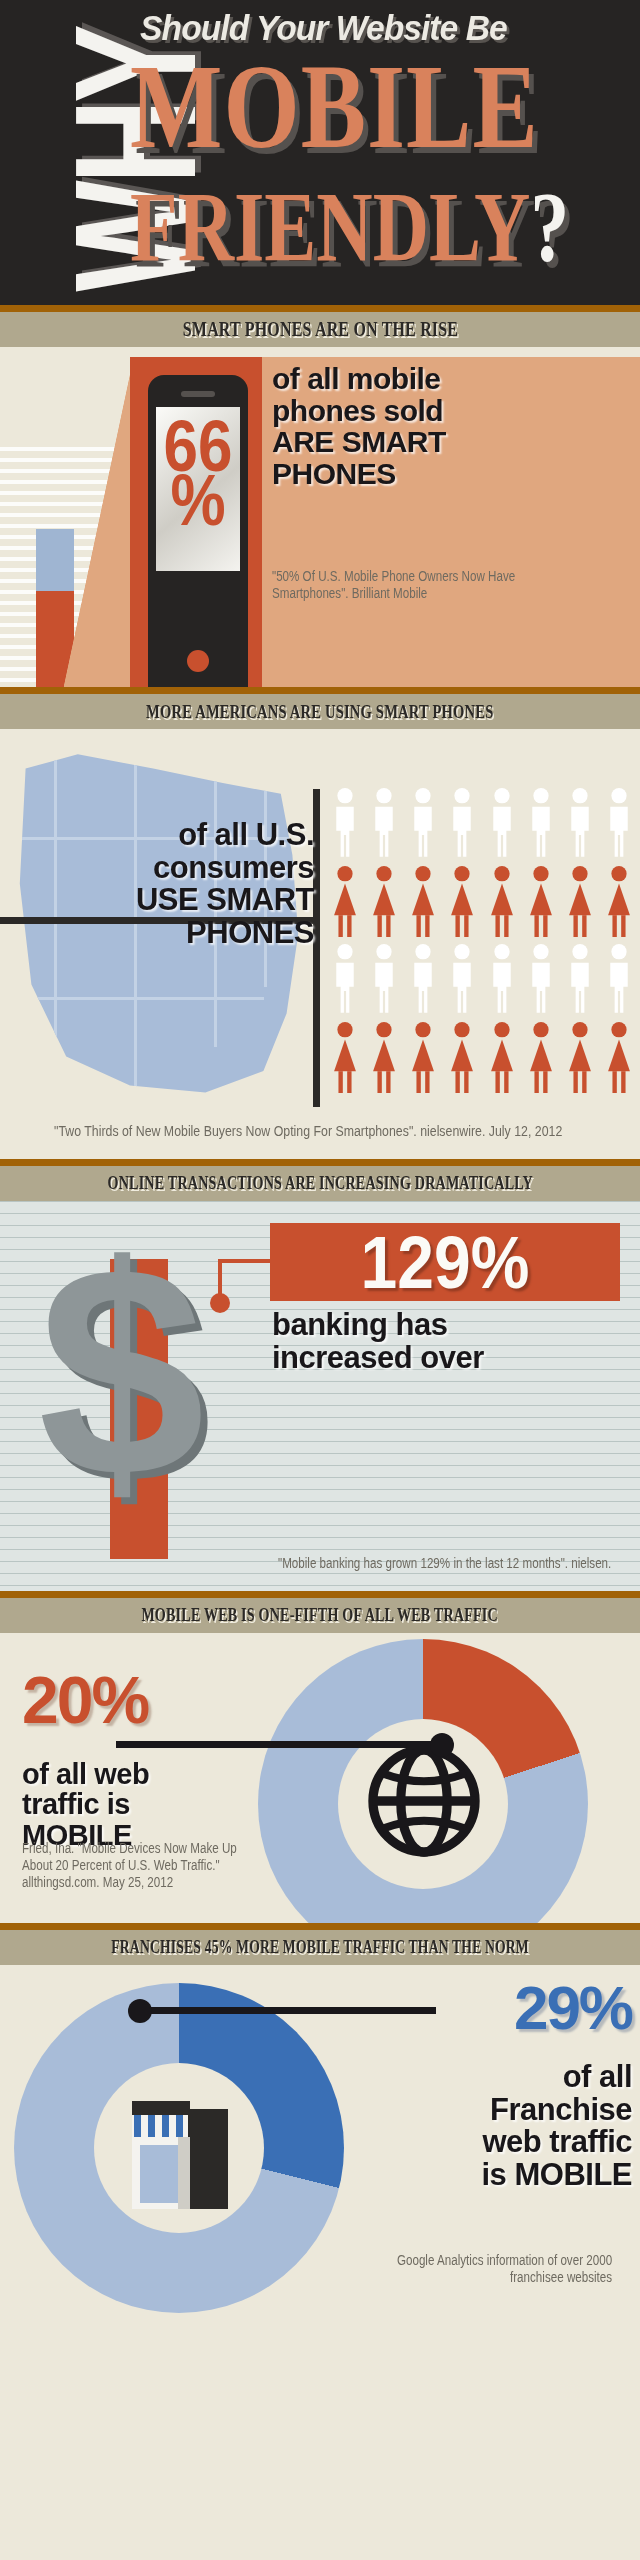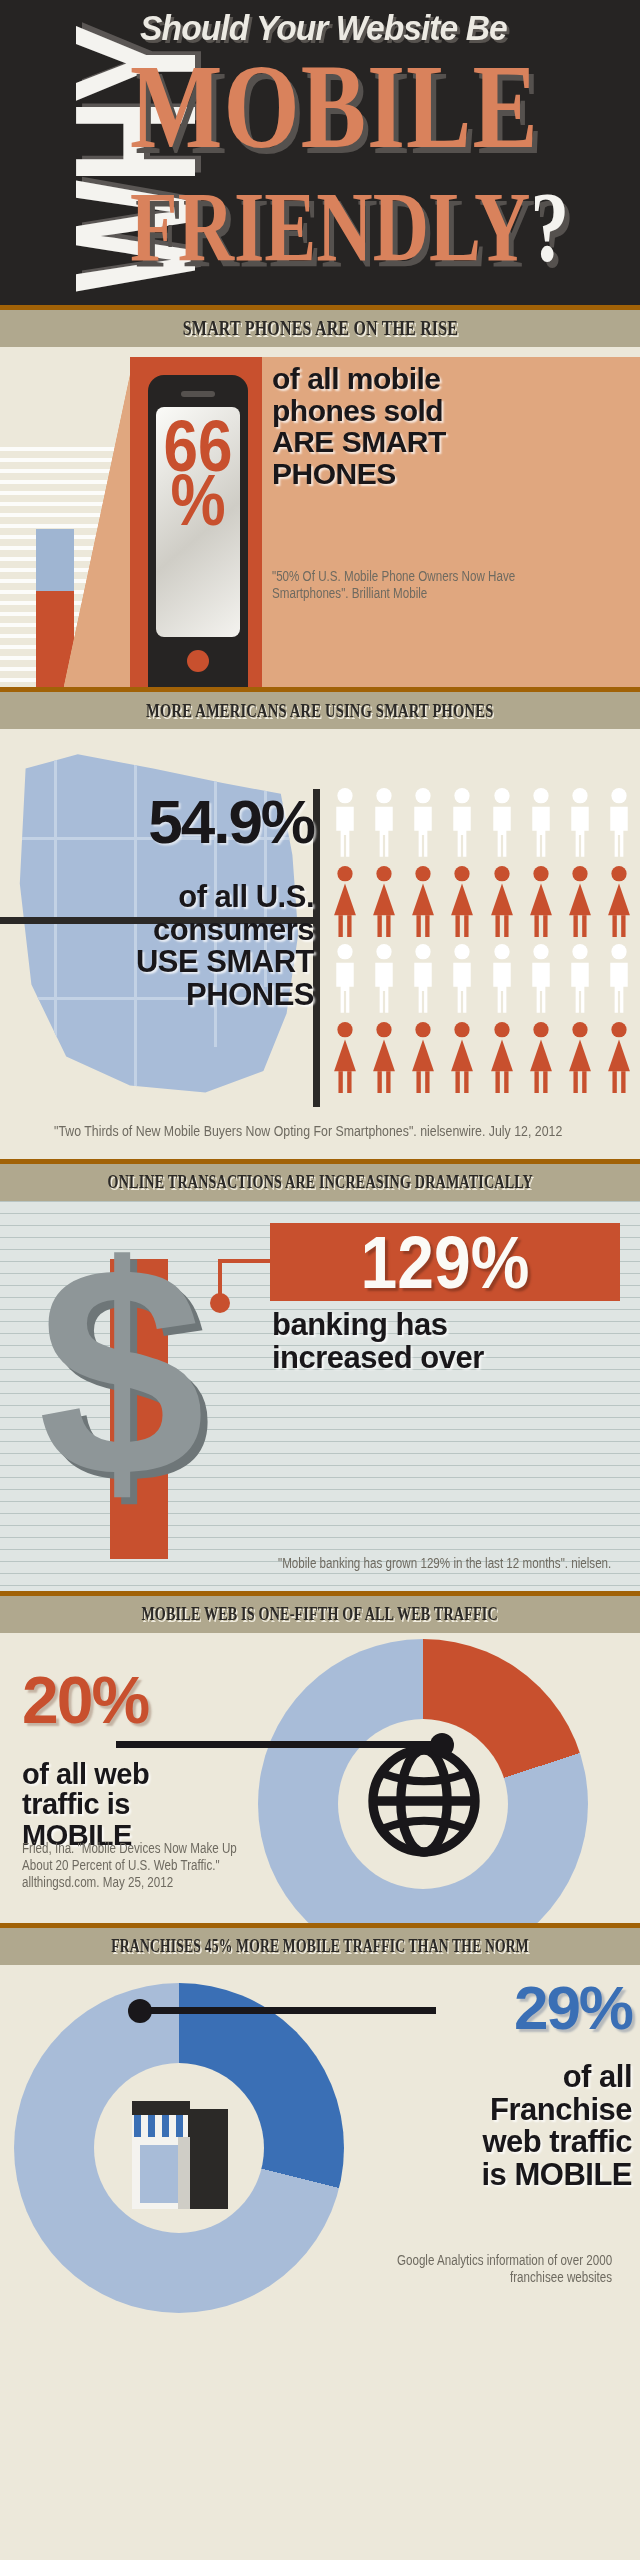--- a/index.html
+++ b/index.html
@@ -58,21 +58,21 @@
     transform:scaleY(1.28) scaleX(1.0);
     transform-origin:left top;
     margin-top:44px; white-space:nowrap;
   }
   .h-big2 .qm { color:#f4f3ef; }
 
   
   .band {
     background:#b0a88e; height:42px;
     display:flex; align-items:center; justify-content:center;
-    border-top:5px solid #a16207;
+    border-top:7px solid #a16207;
   }
   .band span {
     font-family:"Liberation Serif",serif;
     font-weight:bold; font-size:17px;
     color:#2b2927; letter-spacing:.2px;
     transform:scaleY(1.25) scaleX(.94);
     text-shadow:1.5px 1.5px 0 #f0ecdf;
     white-space:nowrap;
   }
   .band.b2 span { font-size:15.5px; }
@@ -106,23 +106,23 @@
     background:linear-gradient(to bottom right, transparent 49.5%, #e0a77f 50%);
   }
   .s1-panel { position:absolute; left:130px; top:10px; right:0; bottom:0; background:#e0a77f; }
   .s1-phonebg { position:absolute; left:130px; top:10px; width:132px; bottom:0; background:#c8502e; }
   .s1-phone {
     position:absolute; left:148px; top:28px; width:100px; height:312px;
     background:#262423; border-radius:16px 16px 0 0;
   }
   .s1-speaker { position:absolute; left:33px; top:16px; width:34px; height:6px; background:#55514e; border-radius:3px; }
   .s1-screen {
-    position:absolute; left:8px; top:32px; width:84px; height:230px;
+    position:absolute; left:8px; top:32px; width:84px; height:164px;
     background:linear-gradient(140deg,#fbfbf8,#cfcdc6 55%,#f4f3ef);
-    display:flex; flex-direction:column; align-items:center; justify-content:flex-start;border-radius:8px;
+    display:flex; flex-direction:column; align-items:center; justify-content:flex-start;
   }
   .s1-66 {
     font-family:"Liberation Sans Narrow","Liberation Sans",sans-serif;
     font-weight:bold; font-size:62px; color:#c8502e; line-height:.82;
     transform:scaleY(1.18); margin-top:14px;
   }
   .s1-pct {
     font-family:"Liberation Sans Narrow","Liberation Sans",sans-serif;
     font-weight:bold; font-size:62px; color:#c8502e; line-height:.9;
     transform:scaleY(1.18);
@@ -330,21 +330,20 @@
         <i style="left: 120px; top: 0px; width: 3px; height: 360px;"></i>
         <i style="left: 200px; top: 0px; width: 3px; height: 300px;"></i>
         <i style="left: 0px; top: 90px; width: 290px; height: 3px;"></i>
         <i style="left: 0px; top: 170px; width: 290px; height: 3px;"></i>
         <i style="left: 0px; top: 250px; width: 250px; height: 3px;"></i>
         <i style="left: 250px; top: 40px; width: 3px; height: 200px;"></i>
       </div>
     <div class="s2-bigline"></div>
     <div class="s2-vline"></div>
     <div class="s2-text">
-      <div class="s2-pct">54.9%</div>
       <div class="s2-lines">
         <div class="stat-txt">of all U.S.</div>
         <div class="stat-txt">consumers</div>
         <div class="stat-txt">USE SMART</div>
         <div class="stat-txt">PHONES</div>
       </div>
     </div>
     <div class="s2-people" id="s2people">
         <div class="prow">
           <span><svg viewBox="0 0 26 66" width="30" height="72" aria-hidden="true">

